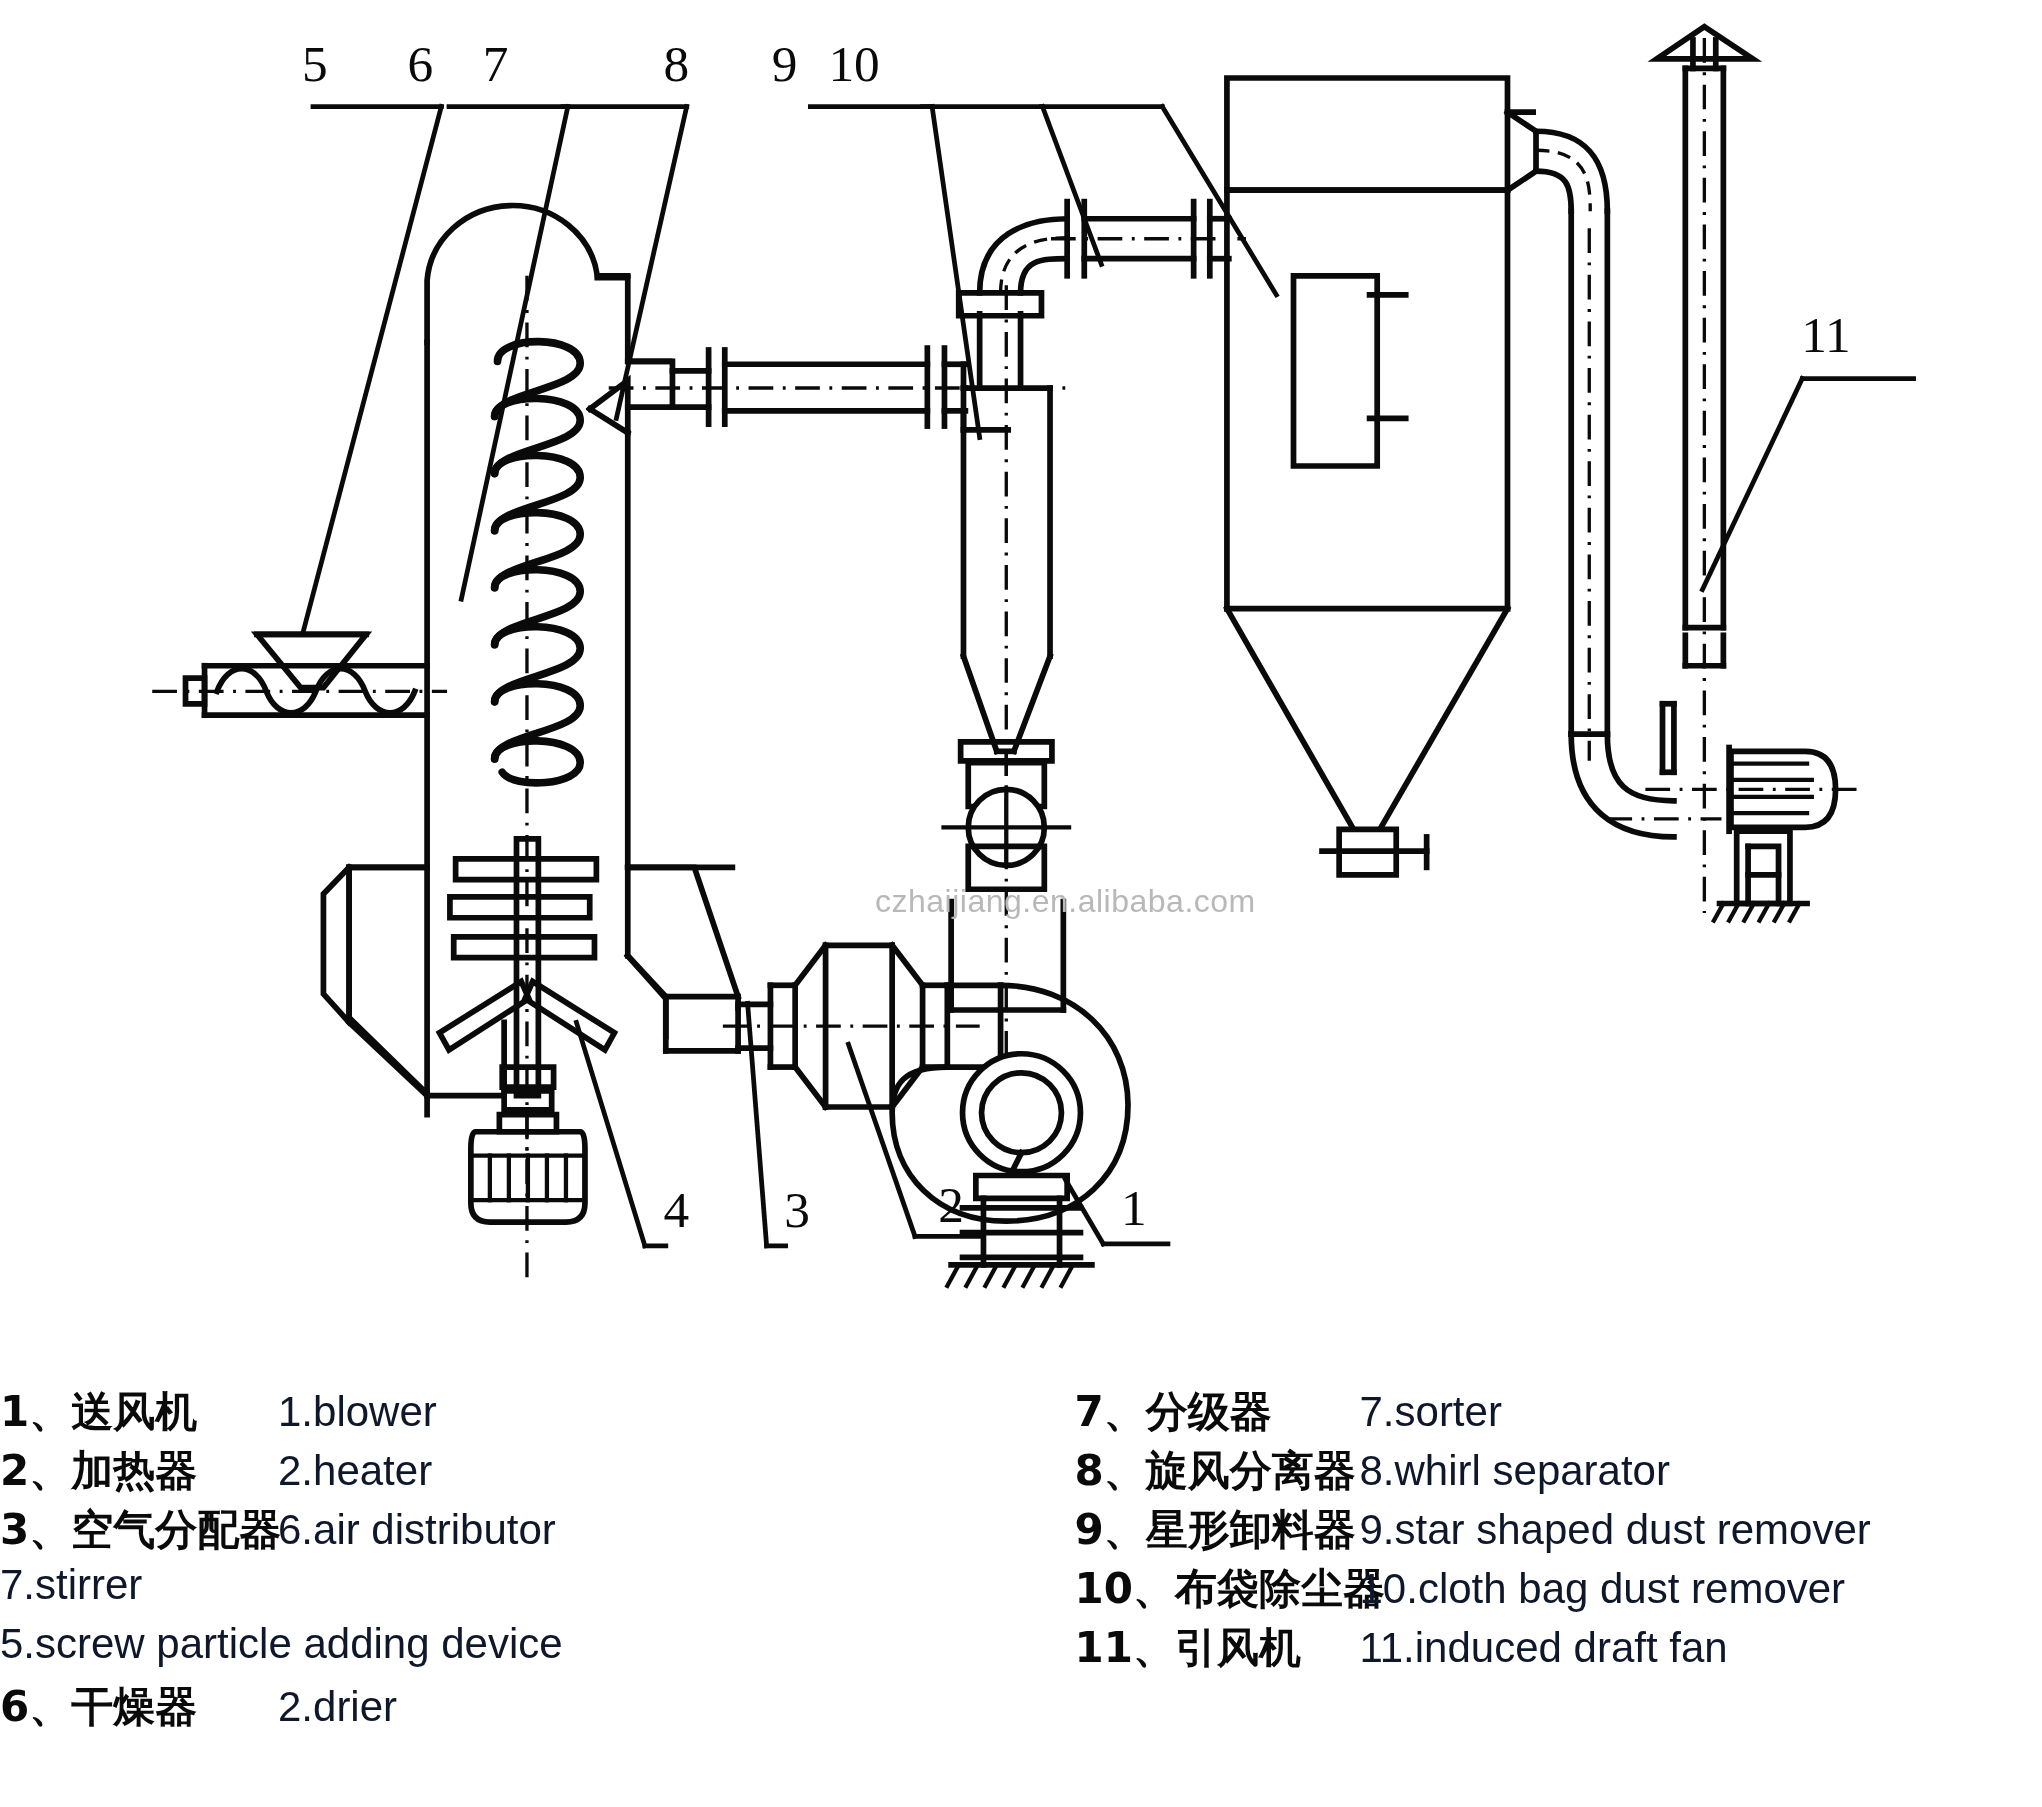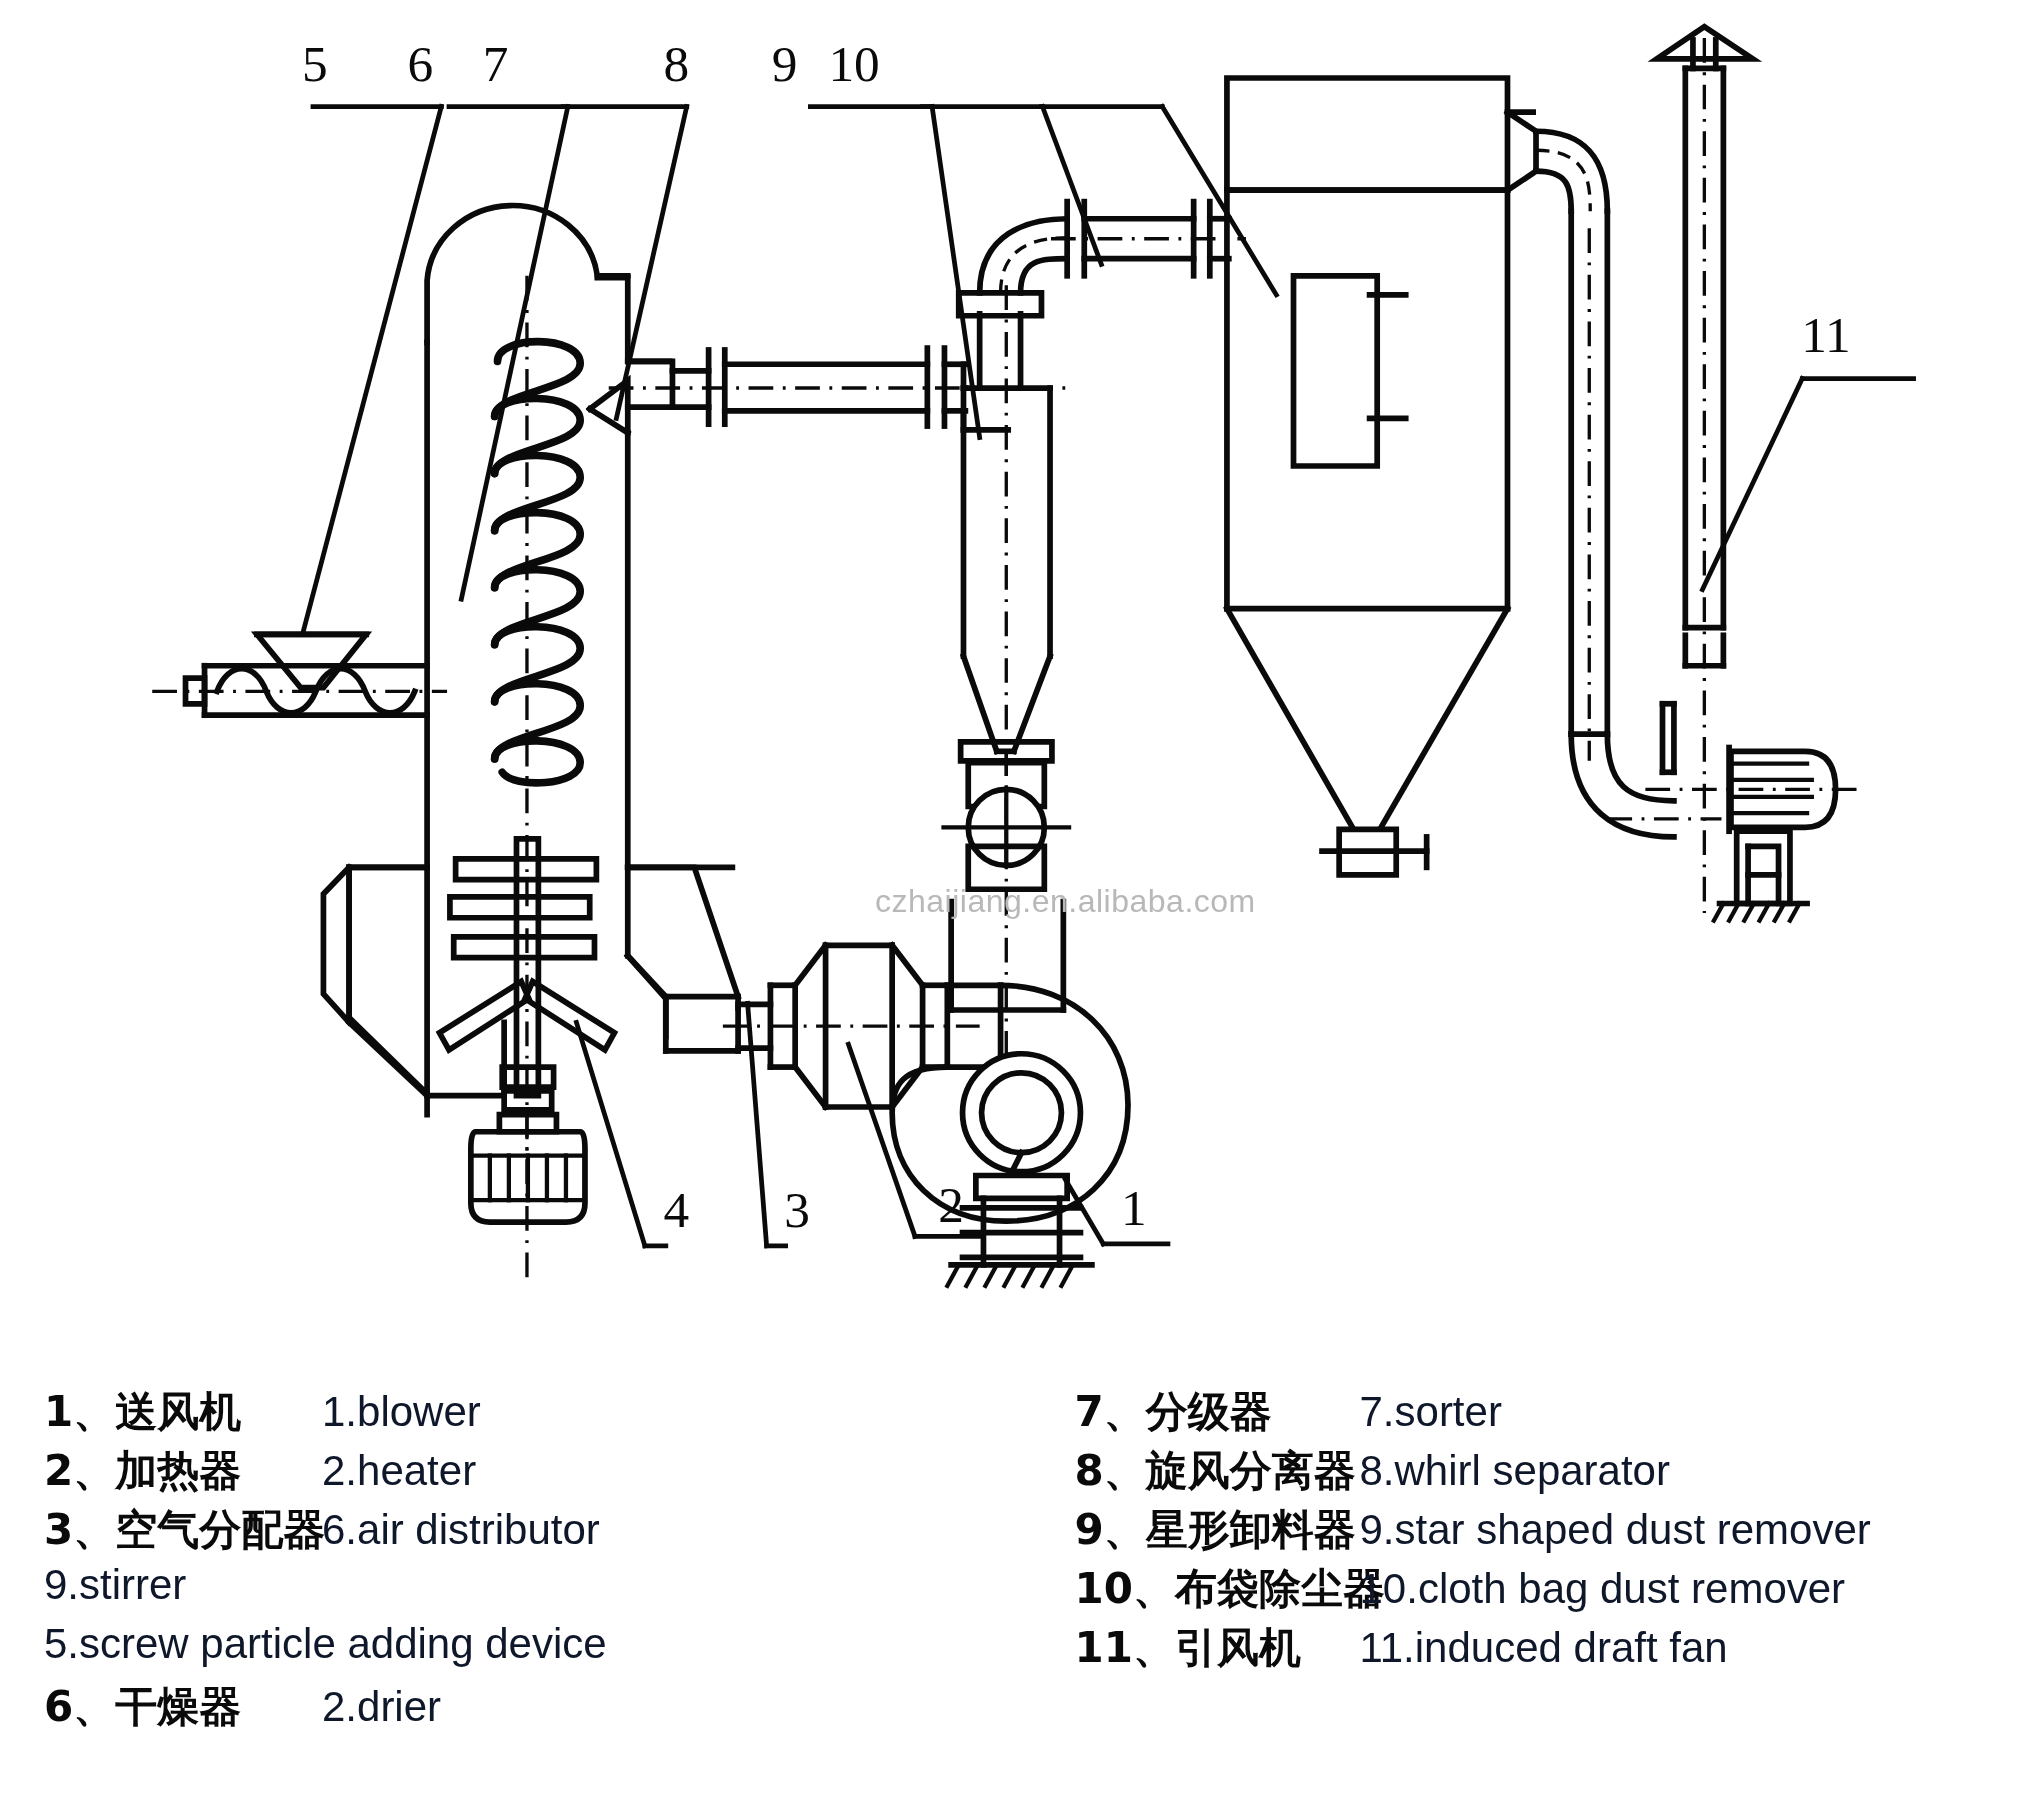--- a/index.html
+++ b/index.html
@@ -48,21 +48,21 @@
     position:absolute;
     left:0; top:1384px;
     width:2043px;
     display:flex;
     flex-direction:row;
   }
   .legend-col{
     display:flex;
     flex-direction:column;
   }
-  #legend-col-left{ width:1065px; padding-left:44px; box-sizing:border-box;}
+  #legend-col-left{ width:1065px; box-sizing:border-box;}
   #legend-col-right{ width:978px; padding-left:9.5px; box-sizing:border-box;}
   .legend-row{
     display:flex;
     flex-direction:row;
     align-items:baseline;
     height:59px;
   }
   .legend-cn{
     font-family:"DejaVu Sans","Liberation Sans",sans-serif;
     font-size:42px;
@@ -449,21 +449,21 @@
       </div>
       <div class="legend-row">
         <span class="legend-cn">2、加热器</span>
         <span class="legend-en">2.heater</span>
       </div>
       <div class="legend-row">
         <span class="legend-cn">3、空气分配器</span>
         <span class="legend-en">6.air distributor</span>
       </div>
       <div class="legend-row">
-        <span class="legend-en">9.stirrer</span>
+        <span class="legend-en">7.stirrer</span>
       </div>
       <div class="legend-row">
         <span class="legend-en">5.screw particle adding device</span>
       </div>
       <div class="legend-row">
         <span class="legend-cn">6、干燥器</span>
         <span class="legend-en">2.drier</span>
       </div>
     </div>
 

